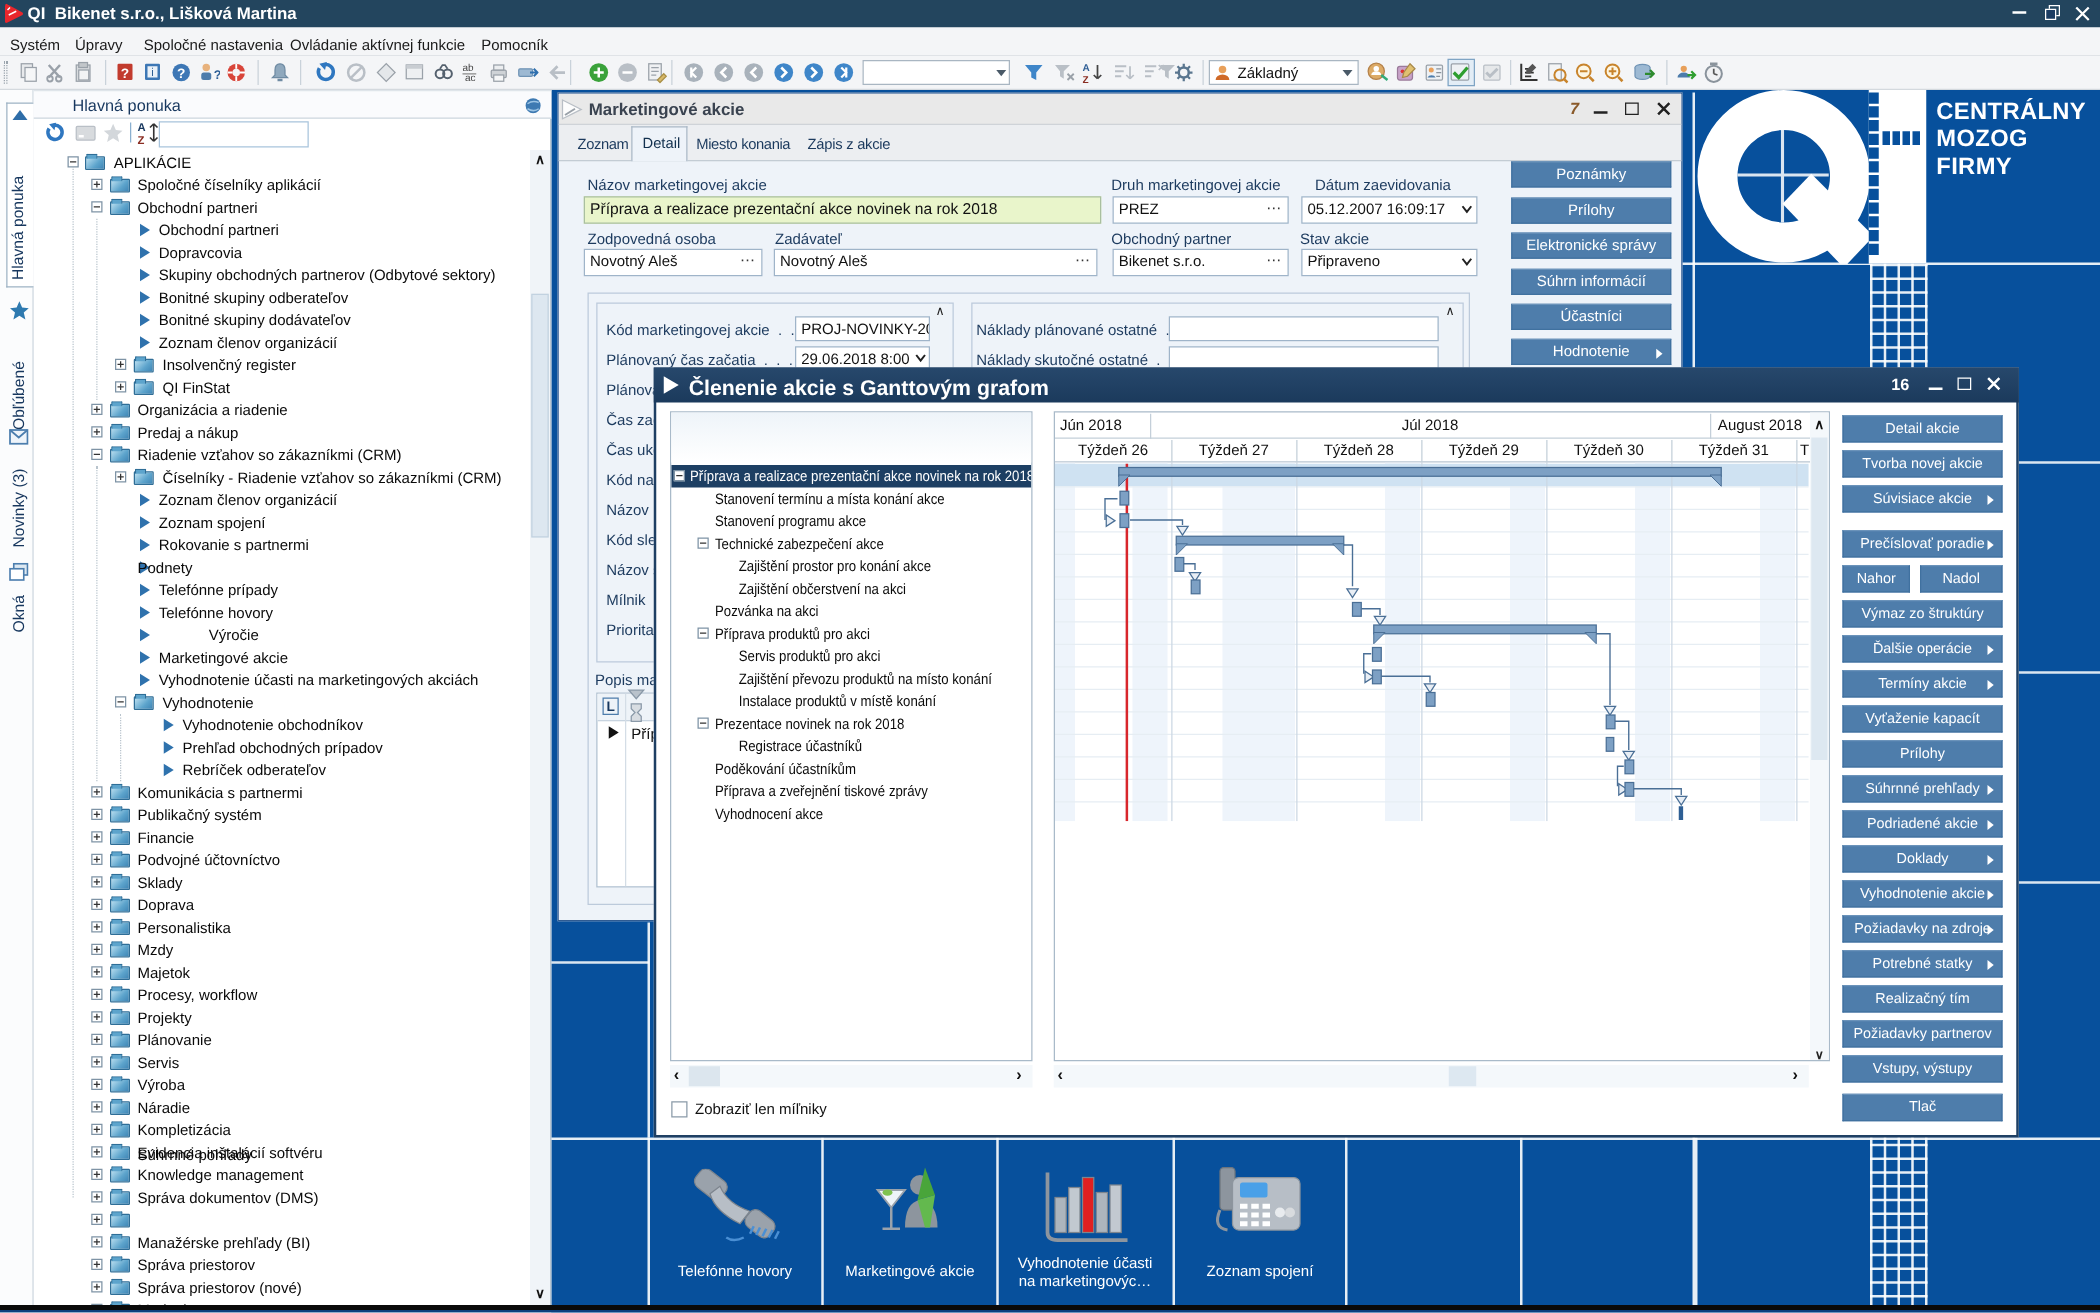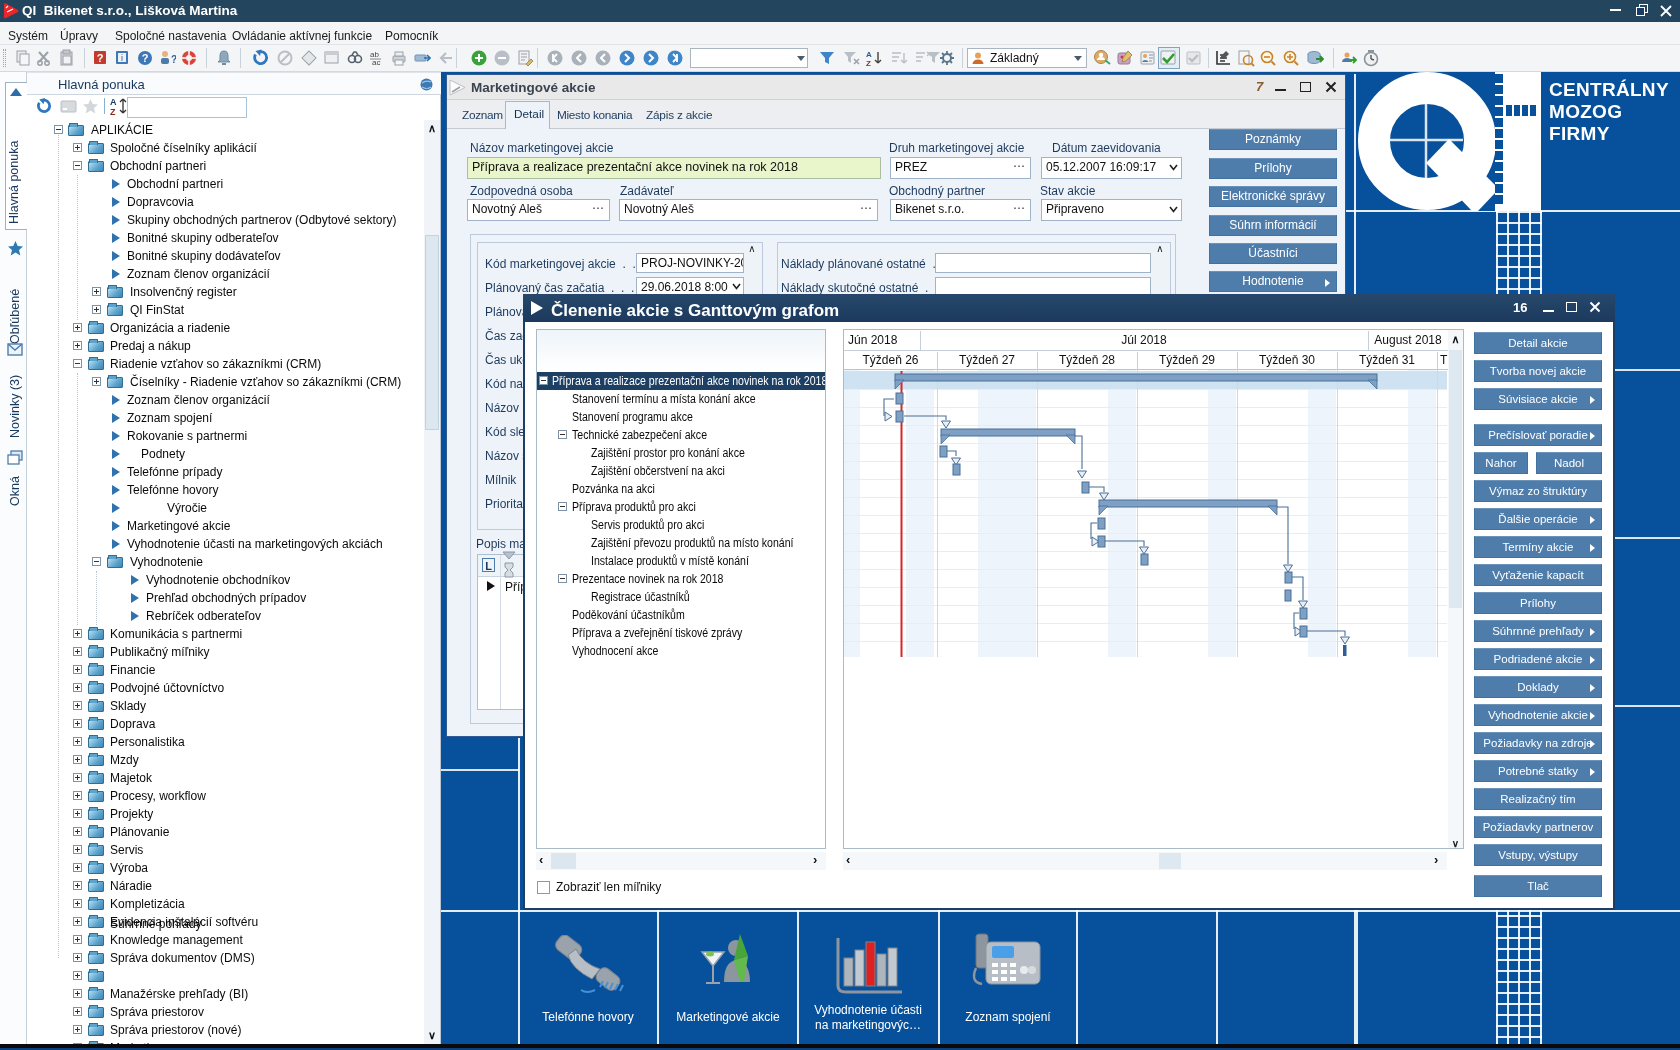--- a/index.html
+++ b/index.html
@@ -573,21 +573,21 @@
         </div>
         <div class="fold" style="left:107px;top:377px;"></div>
         <div class="trow" style="left:130px;top:373px;">Číselníky - Riadenie vzťahov so zákazníkmi (CRM)</div>
         <div class="leaf" style="left:112px;top:395px;"></div>
         <div class="trow" style="left:127px;top:391px;">Zoznam členov organizácií</div>
         <div class="leaf" style="left:112px;top:413px;"></div>
         <div class="trow" style="left:127px;top:409px;">Zoznam spojení</div>
         <div class="leaf" style="left:112px;top:431px;"></div>
         <div class="trow" style="left:127px;top:427px;">Rokovanie s partnermi</div>
         <div class="leaf" style="left:112px;top:449px;"></div>
-        <div class="trow" style="left:141px;top:445px;">Podnety</div>
+        <div class="trow" style="left:110px;top:445px;">Podnety</div>
         <div class="leaf" style="left:112px;top:467px;"></div>
         <div class="trow" style="left:127px;top:463px;">Telefónne prípady</div>
         <div class="leaf" style="left:112px;top:485px;"></div>
         <div class="trow" style="left:127px;top:481px;">Telefónne hovory</div>
         <div class="leaf" style="left:112px;top:503px;"></div>
         <div class="trow" style="left:127px;top:499px;margin-left:40px;">Výročie</div>
         <div class="leaf" style="left:112px;top:521px;"></div>
         <div class="trow" style="left:127px;top:517px;">Marketingové akcie</div>
         <div class="leaf" style="left:112px;top:539px;"></div>
         <div class="trow" style="left:127px;top:535px;">Vyhodnotenie účasti na marketingových akciách</div>
@@ -606,21 +606,21 @@
           <i></i>
           <b></b>
         </div>
         <div class="fold" style="left:88px;top:629px;"></div>
         <div class="trow" style="left:110px;top:625px;">Komunikácia s partnermi</div>
         <div class="g-exp" style="left:73px;top:647px;">
           <i></i>
           <b></b>
         </div>
         <div class="fold" style="left:88px;top:647px;"></div>
-        <div class="trow" style="left:110px;top:643px;">Publikačný míľniky</div>
+        <div class="trow" style="left:110px;top:643px;">Publikačný systém</div>
         <div class="g-exp" style="left:73px;top:665px;">
           <i></i>
           <b></b>
         </div>
         <div class="fold" style="left:88px;top:665px;"></div>
         <div class="trow" style="left:110px;top:661px;">Financie</div>
         <div class="g-exp" style="left:73px;top:683px;">
           <i></i>
           <b></b>
         </div>

